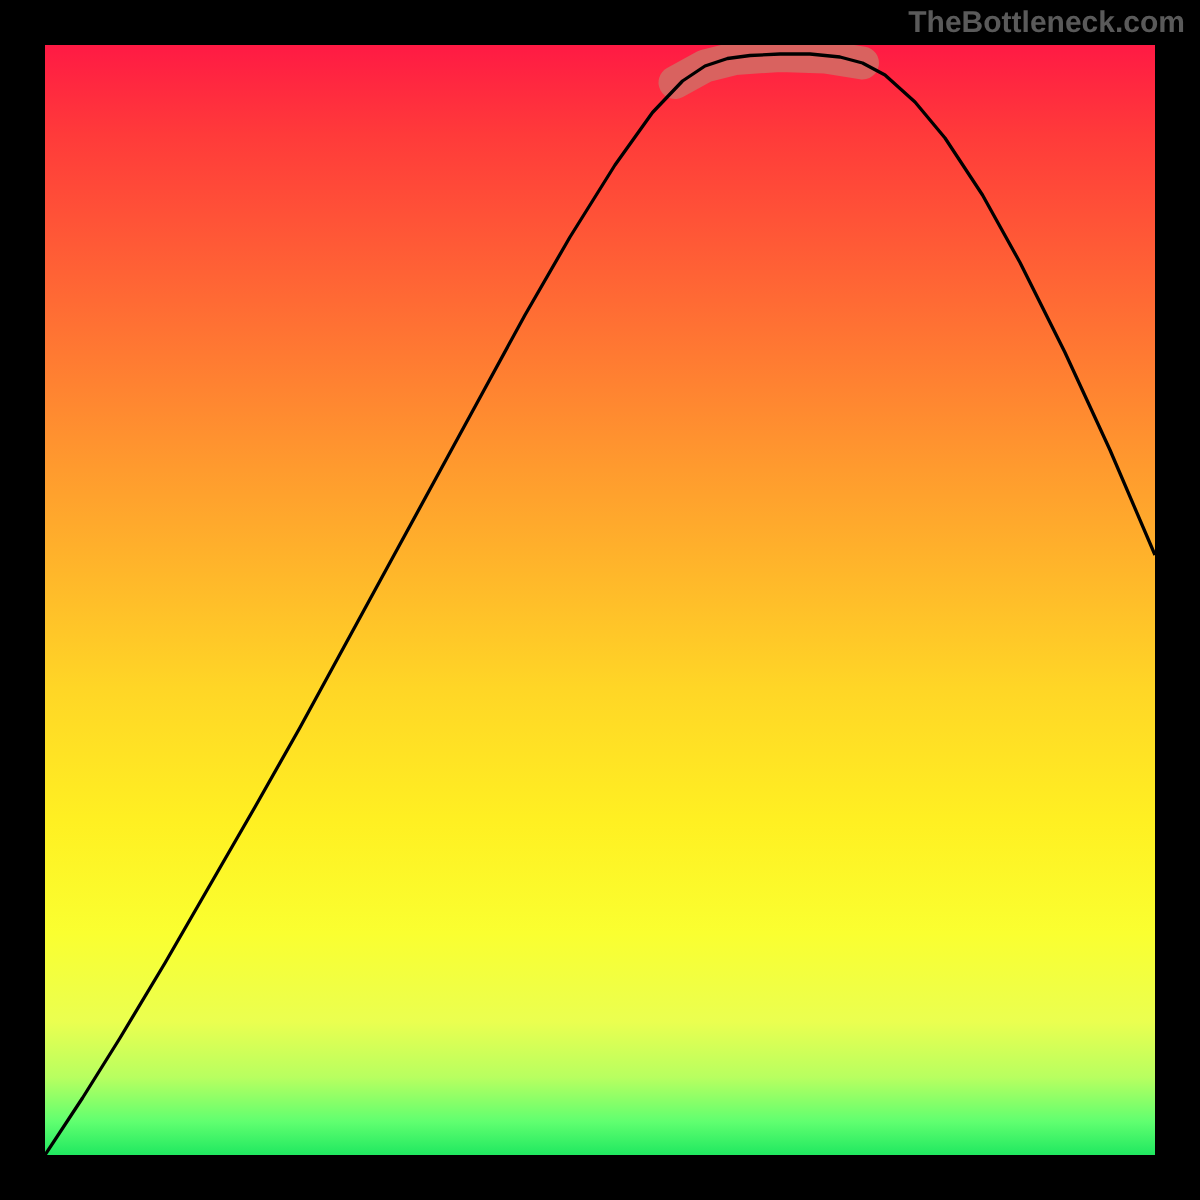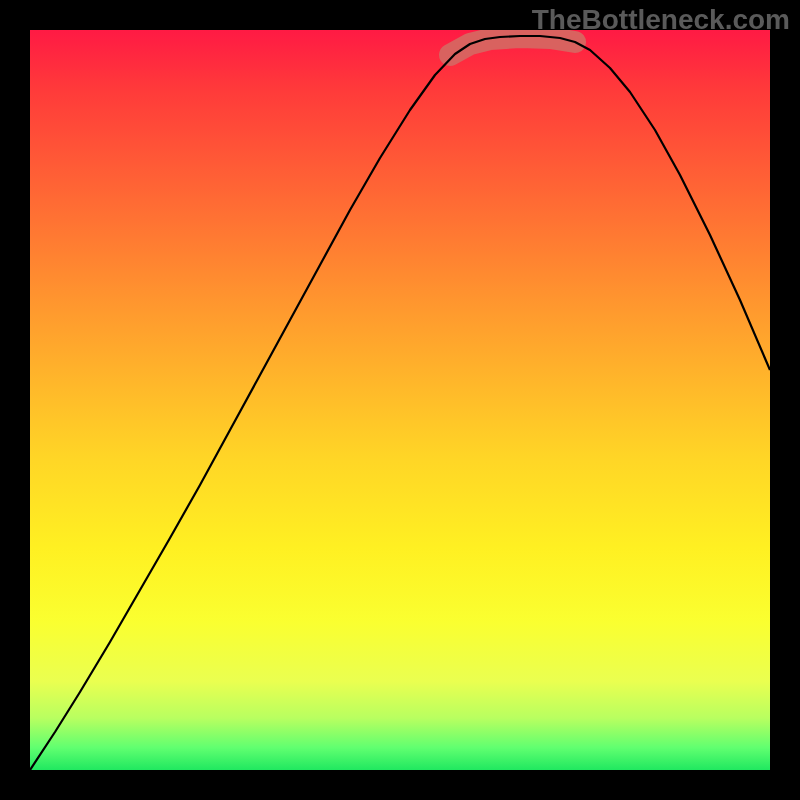--- a/index.html
+++ b/index.html
@@ -9,21 +9,21 @@
     background: #000;
     position: relative;
     font-family: Arial, sans-serif;
     overflow: hidden;
   }
   .watermark {
     position: absolute;
     top: 4px;
     right: 10px;
     color: #5a5a5a;
-    font-size: 28px;
+    font-size: 20px;
     font-weight: bold;
     z-index: 10;
   }
   .plot-area {
     position: absolute;
     left: 30px;
     top: 30px;
     width: 740px;
     height: 740px;
     background: linear-gradient(to bottom,

